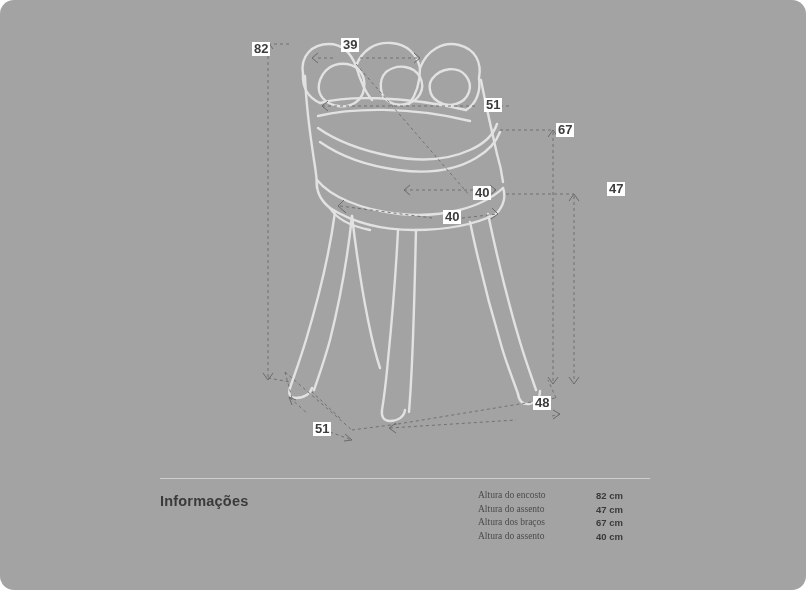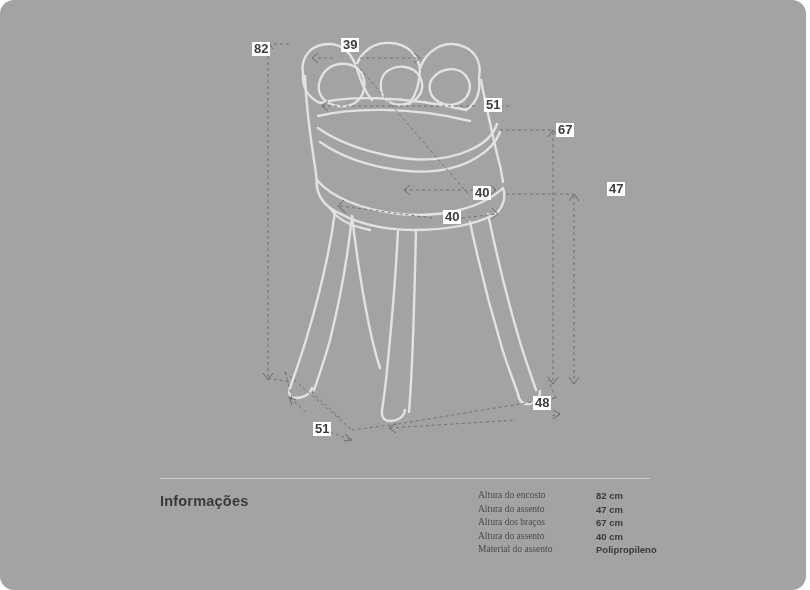--- a/index.html
+++ b/index.html
@@ -240,21 +240,17 @@
           <td class="spec-value">47 cm</td>
         </tr>
         <tr>
           <td class="spec-name">Altura dos braços</td>
           <td class="spec-value">67 cm</td>
         </tr>
         <tr>
           <td class="spec-name">Altura do assento</td>
           <td class="spec-value">40 cm</td>
         </tr>
-        <tr>
-          <td class="spec-name">Material do assento</td>
-          <td class="spec-value">Polipropileno</td>
-        </tr>
       </tbody>
     </table>
   </div>
 
 </div>
 
 </body></html>

